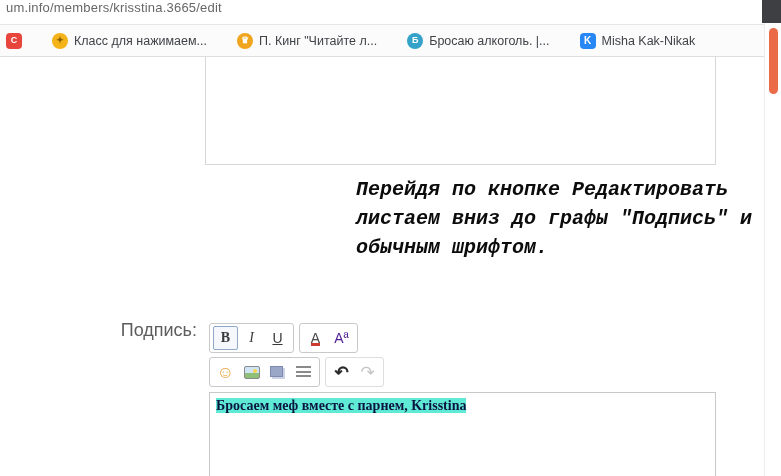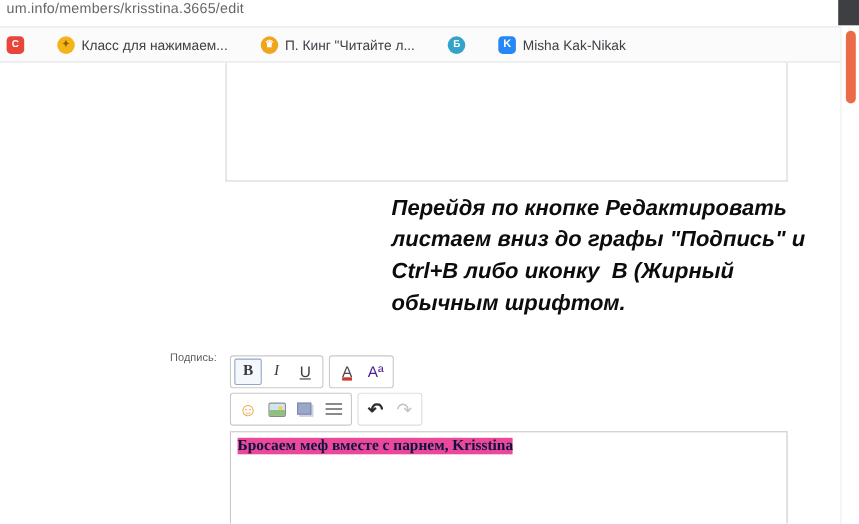--- a/index.html
+++ b/index.html
@@ -59,25 +59,25 @@
     border-left:1px solid #d6d6d6;
     border-right:1px solid #d6d6d6;
     border-bottom:1px solid #d6d6d6;
   }
   .annotation {
     position:absolute; left:356px; top:118px; width:405px;
     font-family:"Liberation Sans", sans-serif;
     font-style:italic; font-weight:bold;
     font-size:20px; line-height:29px; color:#0c0c0c;
   }
-  .annotation div { white-space:pre; }
+  .annotation div { white-space:pre;font-family:Liberation Mono, monospace; }
 
   .sig-label {
     position:absolute; left:0; top:263px; width:197px;
-    text-align:right; font-size:10px; color:#5d5d5d;
+    text-align:right; font-size:18px; color:#5d5d5d;
   }
 
   .tb-row { position:absolute; display:flex; gap:5px; align-items:flex-start; }
   .tb-row1 { left:209px; top:266px; }
   .tb-row2 { left:209px; top:300px; }
   .tb-group {
     display:flex; align-items:center;
     border:1px solid #c9c9c9; border-radius:3px;
     background:#fff; height:30px; padding:0 3px; gap:1px;
   }
@@ -126,21 +126,21 @@
   .sig-box {
     position:absolute; left:209px; top:335px;
     width:507px; height:150px;
     border:1px solid #c9c9c9; background:#fff;
     padding:5px 6px; cursor:text;
   }
   .sig-text {
     font-family:"Liberation Serif", serif;
     font-size:14px; font-weight:bold;
   }
-  .sig-text .selected { background:#ec4899; color:#0b1440; }
+  .sig-text .selected { background:#5eead4; color:#0b1440; }
 
   
   .scrollbar {
     position:absolute; top:0; right:0; width:17px; height:476px;
     background:#fff; border-left:1px solid #ededed; z-index:20;
   }
   .scroll-thumb {
     position:absolute; top:28px; left:4px;
     width:9px; height:66px; border-radius:5px;
     background:#eb6a48; cursor:pointer;
@@ -159,36 +159,36 @@
   <div class="bookmark">
     <span class="favicon round fav-class">✦</span>
     <span>Класс для нажимаем...</span>
   </div>
   <div class="bookmark">
     <span class="favicon round fav-king">♛</span>
     <span>П. Кинг "Читайте л...</span>
   </div>
   <div class="bookmark">
     <span class="favicon round fav-alcohol">Б</span>
+    <span>Бросаю алкоголь. |...</span>
   </div>
   <div class="bookmark">
     <span class="favicon fav-vk">K</span>
     <span>Misha Kak-Nikak</span>
   </div>
 
 </div>
 
 <div class="page">
 
   <div class="top-box"></div>
 
   <div class="annotation">
     <div>Перейдя по кнопке Редактировать</div>
     <div>листаем вниз до графы "Подпись" и</div>
-    <div>Ctrl+B либо иконку  B (Жирный</div>
     <div>обычным шрифтом.</div>
   </div>
 
   <div class="sig-label">Подпись:</div>
 
   <div class="tb-row tb-row1">
     <div class="tb-group">
       <div class="tb-btn b">B</div>
       <div class="tb-btn i">I</div>
       <div class="tb-btn u">U</div>

